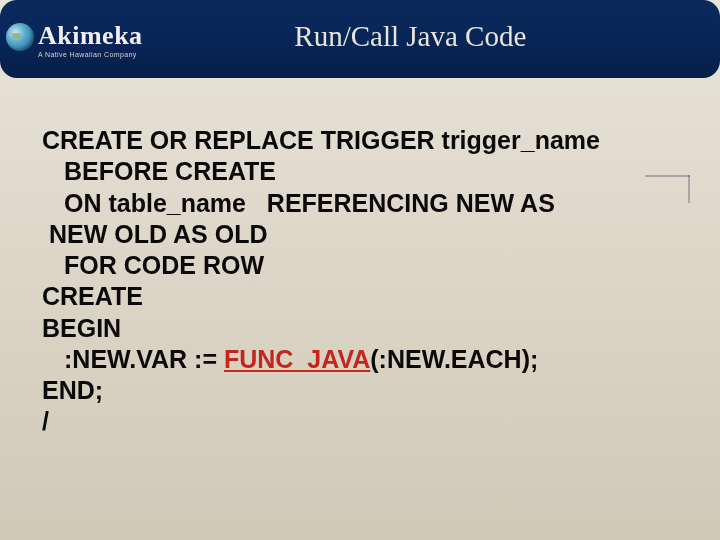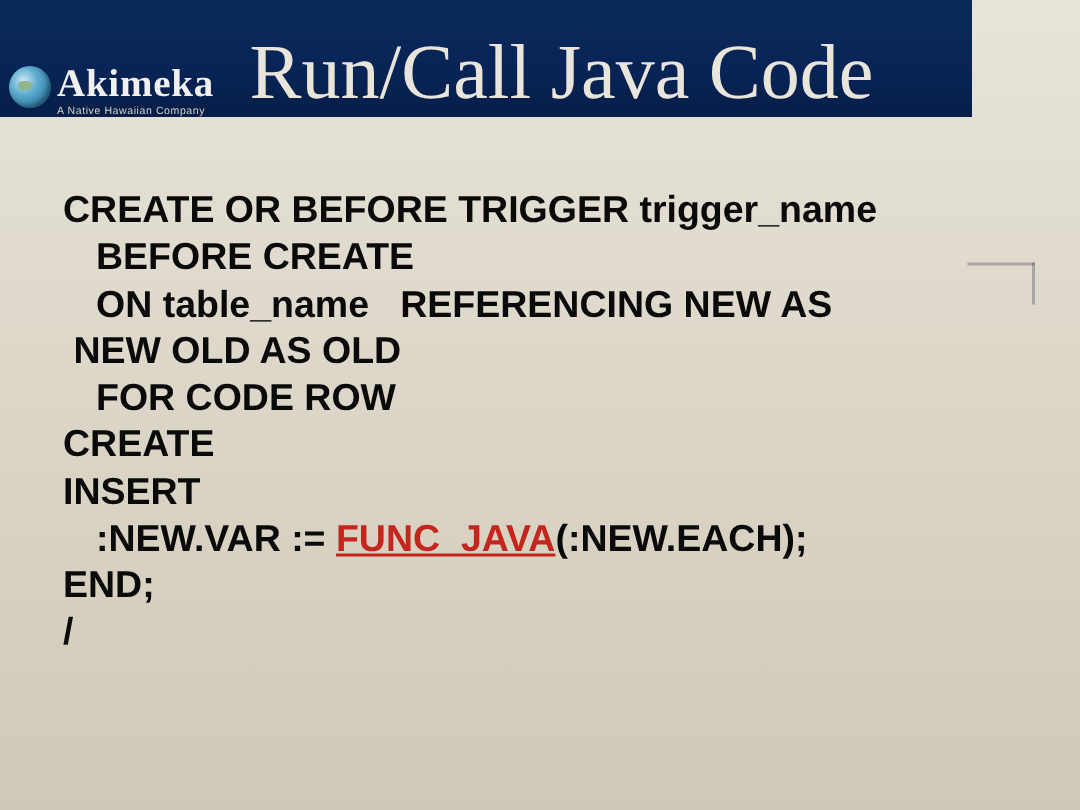--- a/index.html
+++ b/index.html
@@ -13,25 +13,26 @@
   .slide {
     width: 720px;
     height: 540px;
     background: linear-gradient(to bottom, #e8e4da 0%, #dcd6c8 50%, #d0c9b8 100%);
     position: relative;
   }
   .header-bar {
     position: absolute;
     top: 0;
     left: 0;
-    width: 648px;
+    width: 720px;
     height: 78px;
     background: linear-gradient(to bottom, #0a2a5c 0%, #082456 60%, #061e48 100%);
     display: flex;
-    align-items: flex-end;
+    align-items: center;
+    border-radius: 17px;
   }
   .logo {
     margin-left: 6px;
     margin-top: 2px;
     display: flex;
     align-items: center;
   }
   .logo-globe {
     width: 28px;
     height: 28px;
@@ -66,21 +67,21 @@
     font-family: Arial, sans-serif;
     font-size: 7px;
     color: #d8d4c8;
     letter-spacing: 0.4px;
     margin-top: 2px;
   }
   .title {
     flex: 1;
     text-align: center;
     font-family: "Times New Roman", Times, serif;
-    font-size: 52px;
+    font-size: 29px;
     color: #e9e5da;
     font-weight: normal;
     padding-right: 42px;
     margin-top: -6px;
   }
   .corner {
     position: absolute;
     top: 175px;
     right: 30px;
     width: 45px;
@@ -127,24 +128,24 @@
       <div class="logo-text-block">
         <span class="logo-main">Akimeka</span>
         <span class="logo-tagline">A Native Hawaiian Company</span>
       </div>
     </div>
     <div class="title">Run/Call Java Code</div>
   </div>
 
   <div class="corner"></div>
 
-  <div class="code"><span>CREATE OR BEFORE TRIGGER trigger_name</span>
+  <div class="code"><span>CREATE OR REPLACE TRIGGER trigger_name</span>
 <span class="indent"></span><span>BEFORE CREATE</span>
 <span class="indent"></span><span>ON table_name   REFERENCING NEW AS</span>
 <span> NEW OLD AS OLD</span>
 <span class="indent"></span><span>FOR CODE ROW</span>
 <span>CREATE</span>
-<span>INSERT</span>
+<span>BEGIN</span>
 <span class="indent"></span><span>:NEW.VAR := </span><span class="func">FUNC_JAVA</span><span>(:NEW.EACH);</span>
 <span>END;</span>
 <span>/</span></div>
 
 </div>
 
 </body></html>

